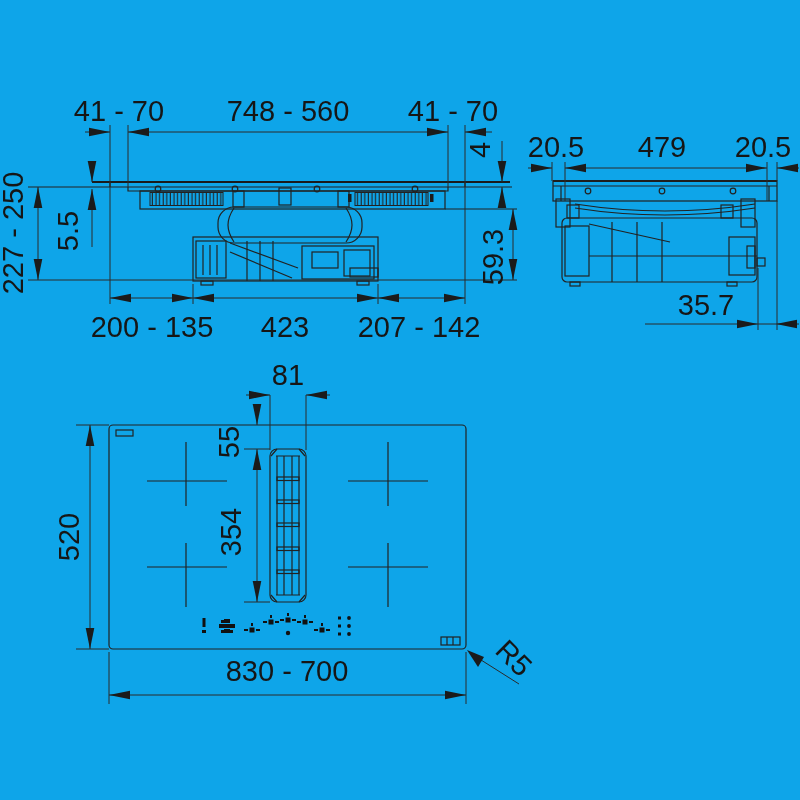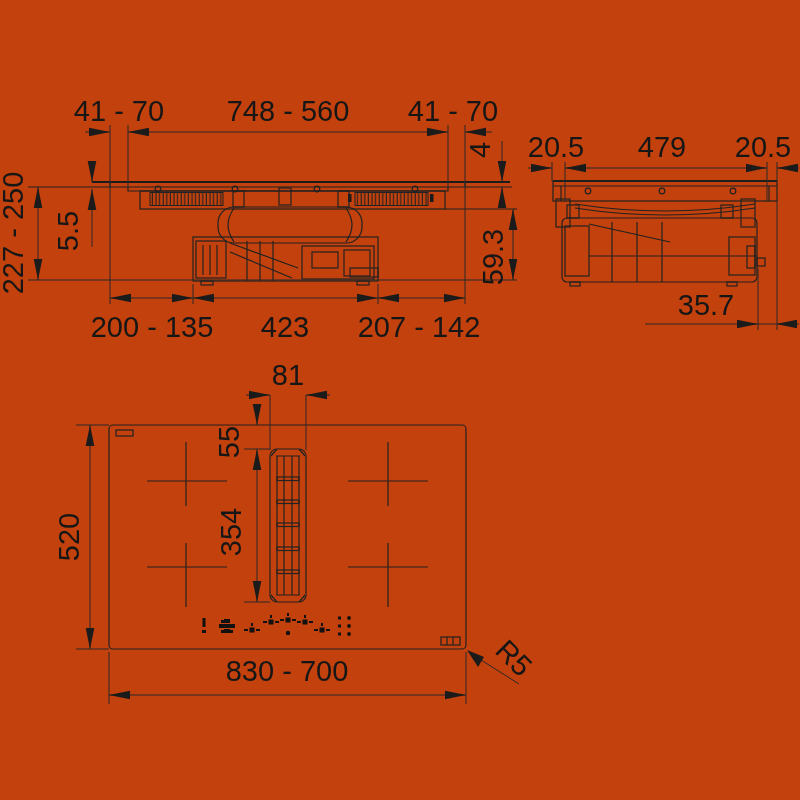--- a/index.html
+++ b/index.html
@@ -1,16 +1,16 @@
 <!DOCTYPE html>
 <html><head>
 <meta charset="utf-8">
 <style>
   html,body{margin:0;padding:0;background:#ffffff;}
-  #stage{position:relative;width:800px;height:800px;background:#c2410c;overflow:hidden;}
+  #stage{position:relative;width:800px;height:800px;background:#0ea5e9;overflow:hidden;}
   svg{display:block;}
   text.dim{font-family:"Liberation Sans","DejaVu Sans",sans-serif;font-size:29px;fill:#161616;}
   .thin{stroke:#2a2a2a;stroke-width:1;fill:none;}
   .draw{stroke:#222222;stroke-width:1.2;fill:none;}
   .heavy{stroke:#1b1b1b;stroke-width:1.9;fill:none;}
   .fillDark{fill:#1b1b1b;stroke:none;}
 </style>
 </head>
 <body>
 

